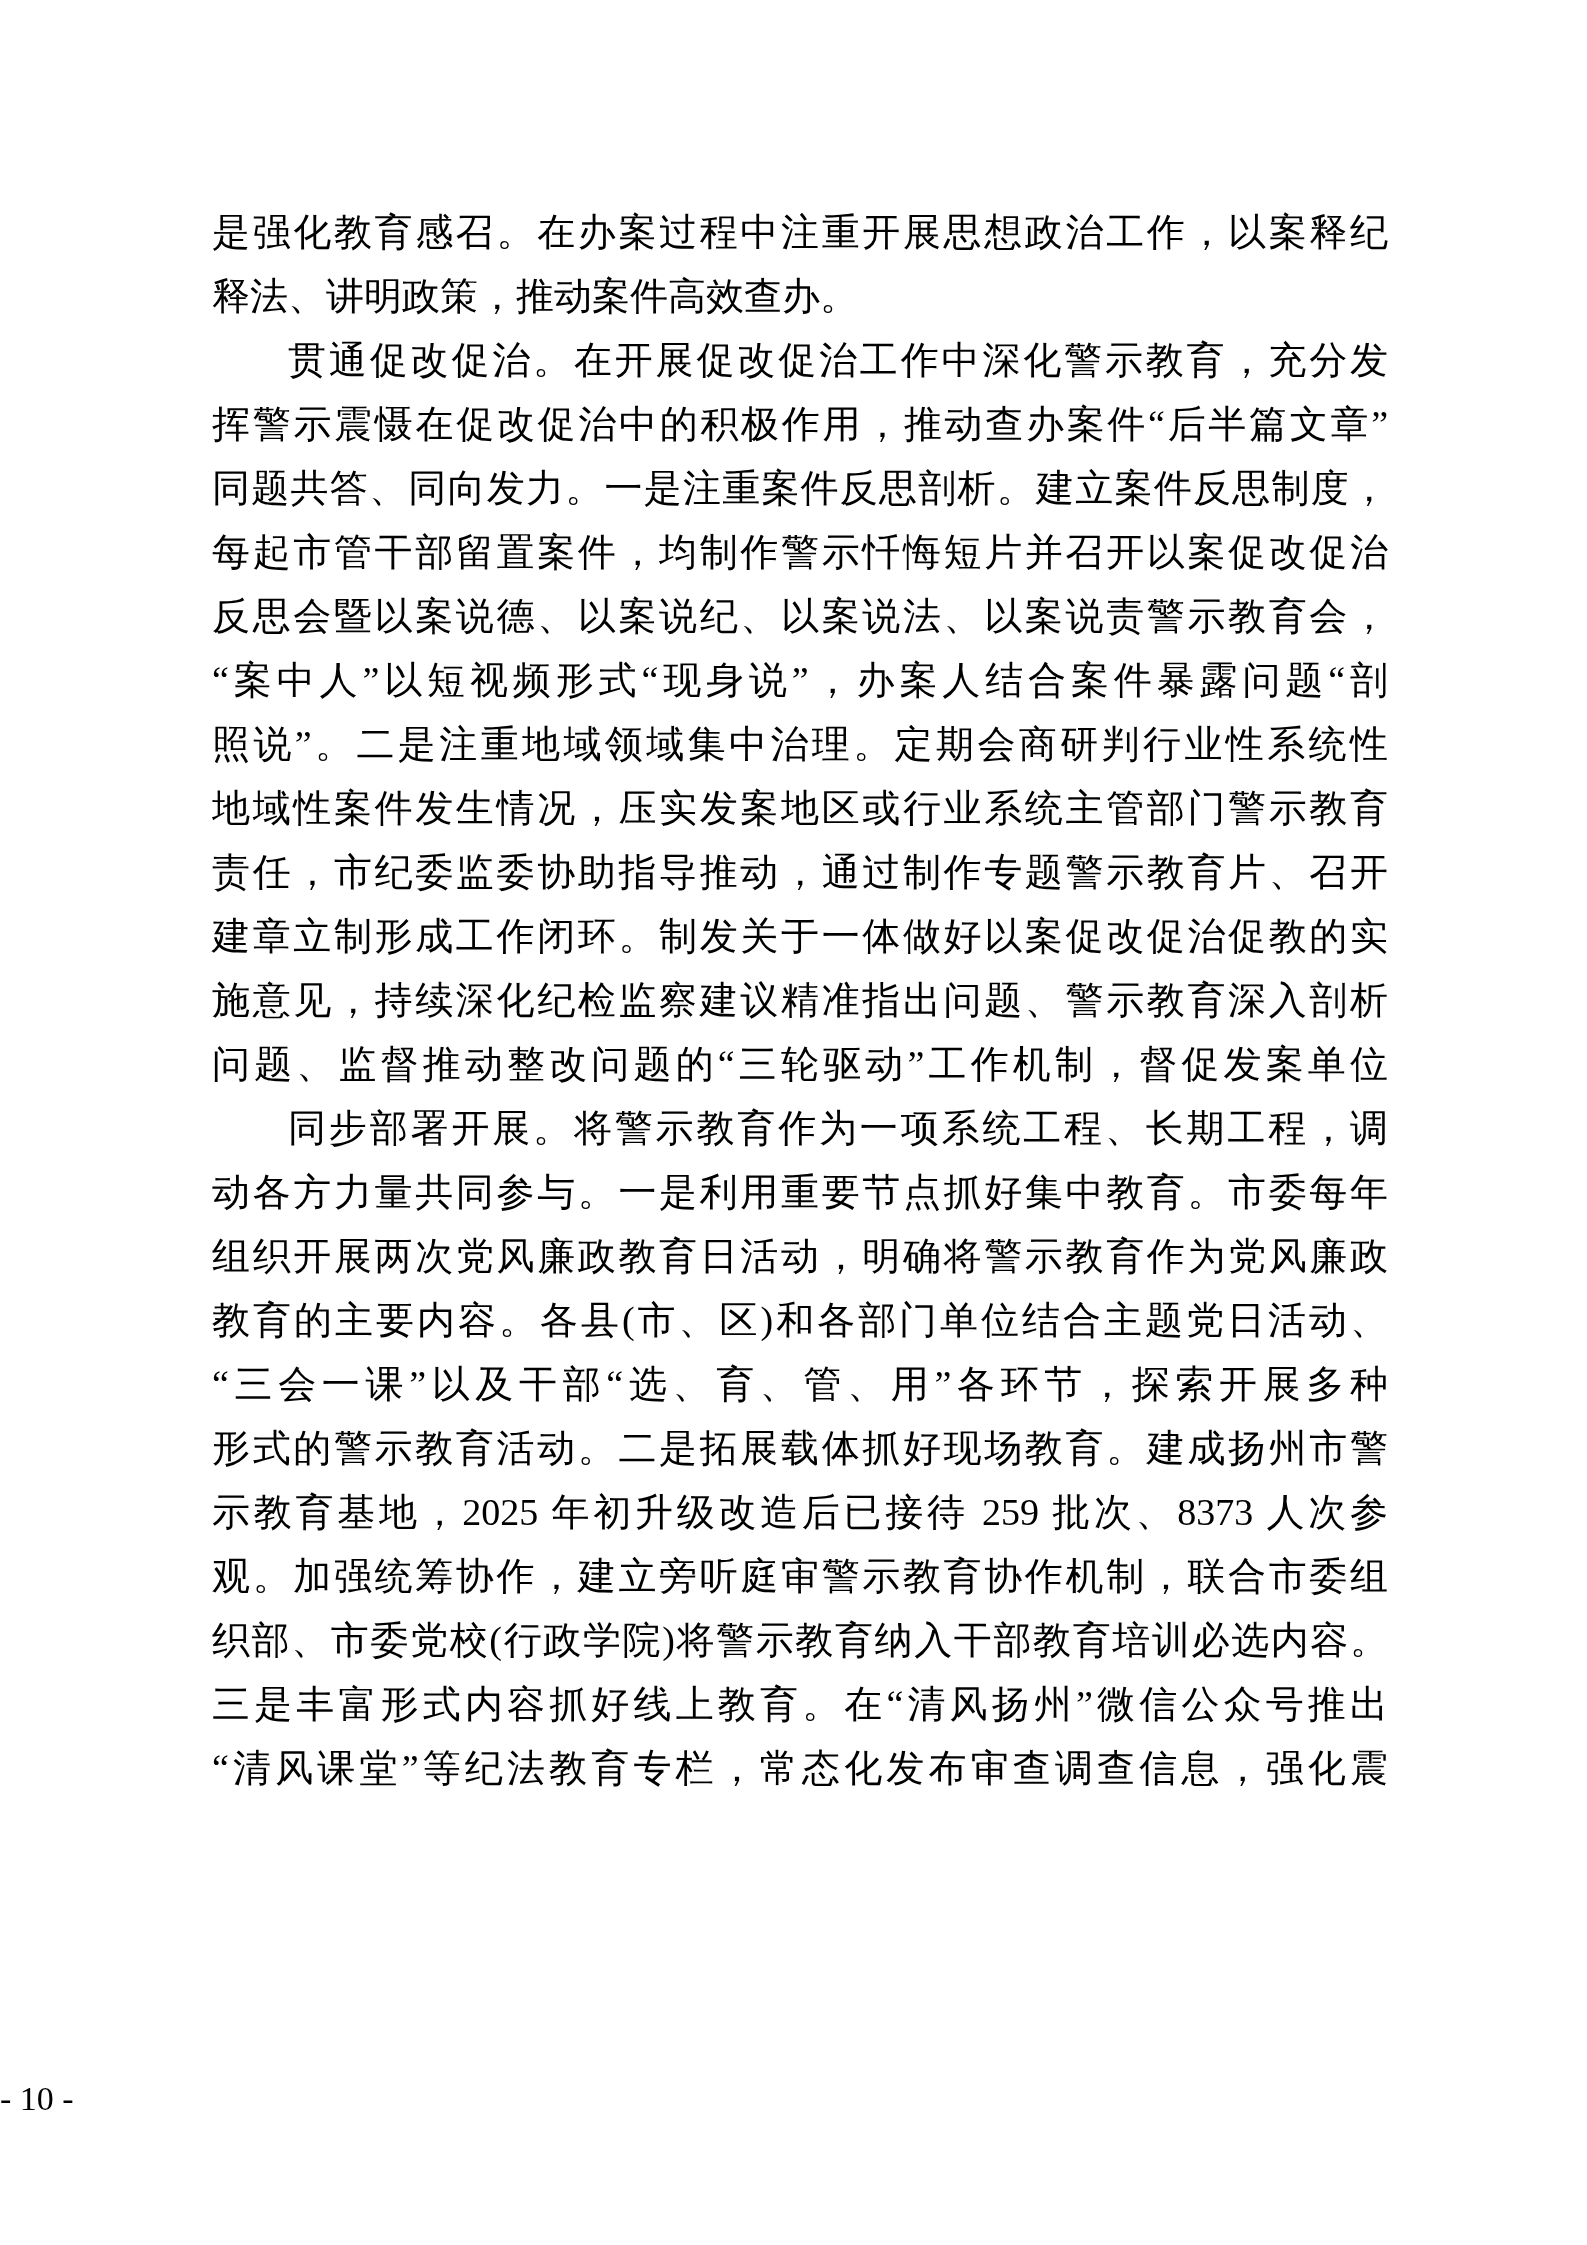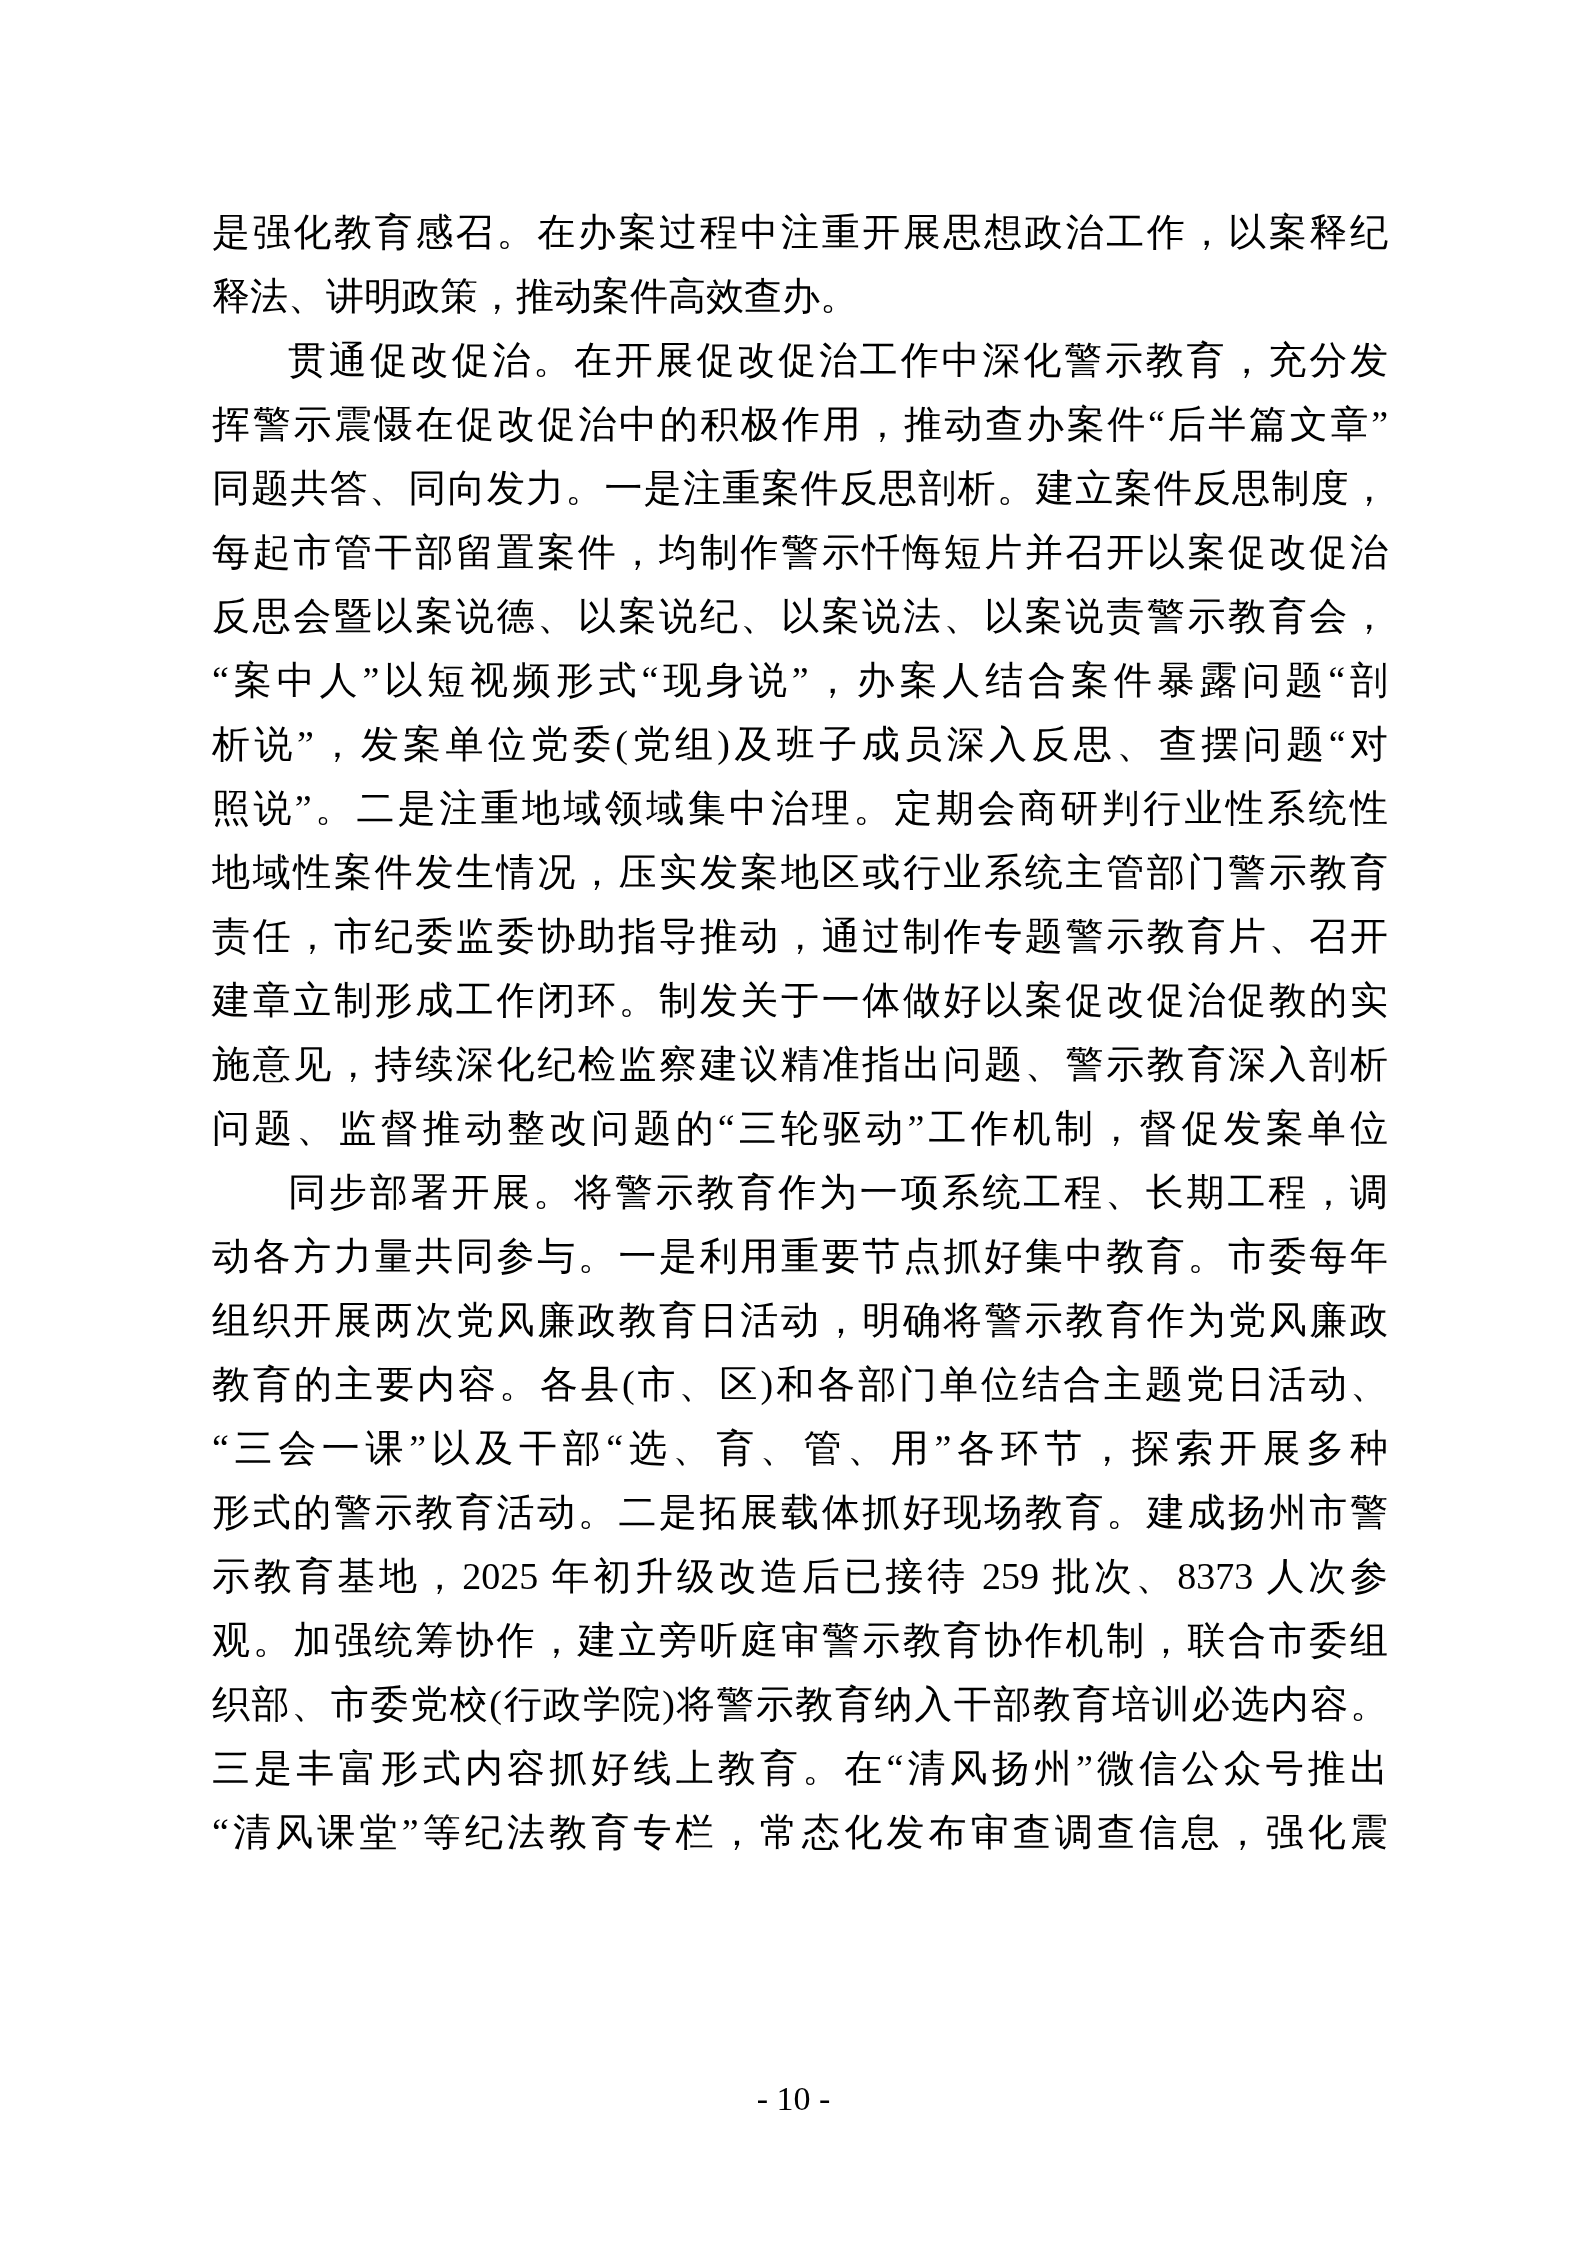--- a/index.html
+++ b/index.html
@@ -43,41 +43,39 @@
     text-align-last: left;
   }
   .line.indent {
     text-indent: 76px;
   }
   .page-number {
     position: absolute;
     top: 2078px;
     left: 0;
     width: 1587px;
-    text-align: center;
     font-size: 34px;
     line-height: 42px;
     font-family: "Liberation Serif", "DejaVu Serif", serif;
     color: #000000;
   }
 </style>
 </head>
 <body>
 
 <div class="page">
   <div class="text-block">
       <div class="line">是强化教育感召。在办案过程中注重开展思想政治工作，以案释纪</div>
       <div class="line no-fill">释法、讲明政策，推动案件高效查办。</div>
       <div class="line indent">贯通促改促治。在开展促改促治工作中深化警示教育，充分发</div>
       <div class="line">挥警示震慑在促改促治中的积极作用，推动查办案件“后半篇文章”</div>
       <div class="line">同题共答、同向发力。一是注重案件反思剖析。建立案件反思制度，</div>
       <div class="line">每起市管干部留置案件，均制作警示忏悔短片并召开以案促改促治</div>
       <div class="line">反思会暨以案说德、以案说纪、以案说法、以案说责警示教育会，</div>
       <div class="line">“案中人”以短视频形式“现身说”，办案人结合案件暴露问题“剖</div>
-      <div class="line">析说”，发案单位党委(党组)及班子成员深入反思、查摆问题“对</div>
       <div class="line">照说”。二是注重地域领域集中治理。定期会商研判行业性系统性</div>
       <div class="line">地域性案件发生情况，压实发案地区或行业系统主管部门警示教育</div>
       <div class="line">责任，市纪委监委协助指导推动，通过制作专题警示教育片、召开</div>
       <div class="line">建章立制形成工作闭环。制发关于一体做好以案促改促治促教的实</div>
       <div class="line">施意见，持续深化纪检监察建议精准指出问题、警示教育深入剖析</div>
       <div class="line">问题、监督推动整改问题的“三轮驱动”工作机制，督促发案单位</div>
       <div class="line indent">同步部署开展。将警示教育作为一项系统工程、长期工程，调</div>
       <div class="line">动各方力量共同参与。一是利用重要节点抓好集中教育。市委每年</div>
       <div class="line">组织开展两次党风廉政教育日活动，明确将警示教育作为党风廉政</div>
       <div class="line">教育的主要内容。各县(市、区)和各部门单位结合主题党日活动、</div>

